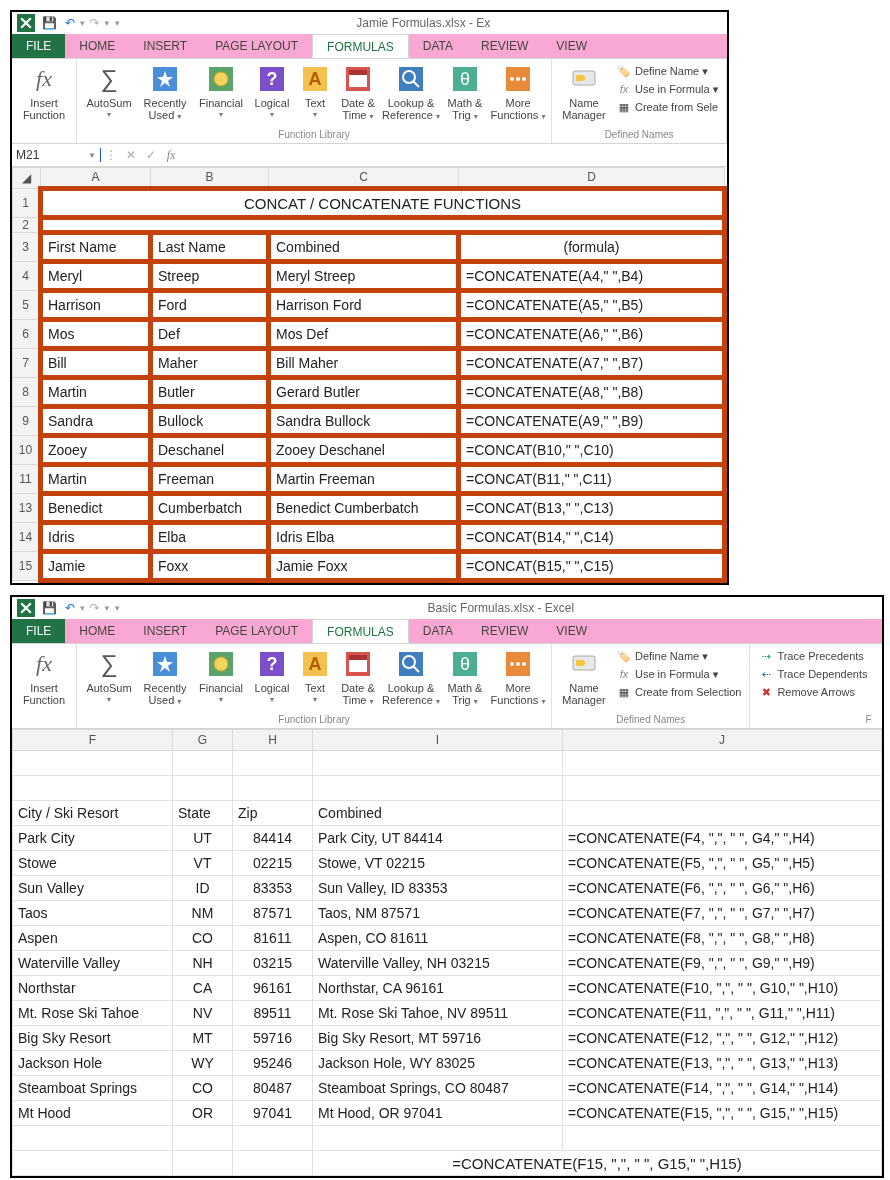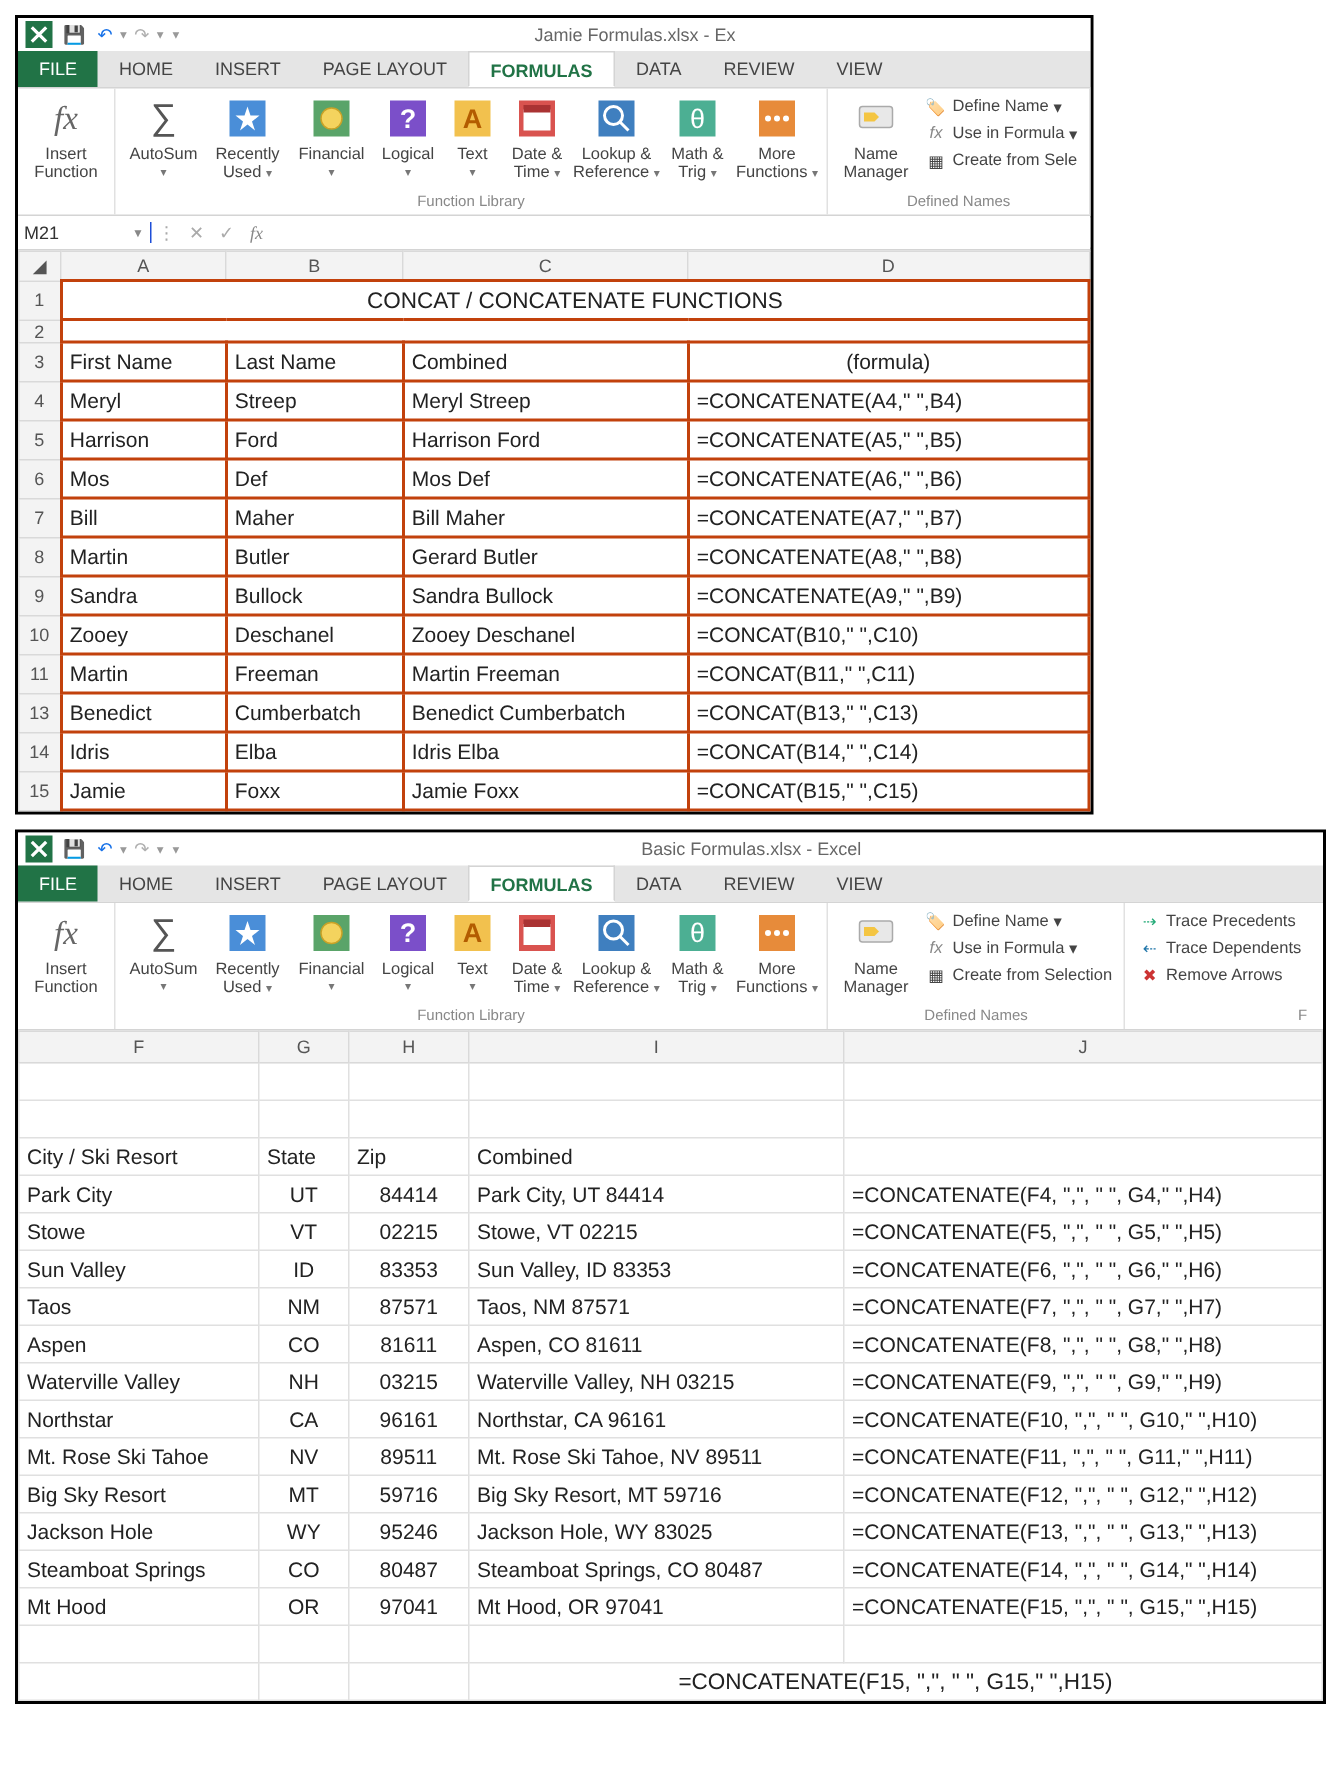--- a/index.html
+++ b/index.html
@@ -8,24 +8,24 @@
   .qat { display:flex; align-items:center; height:22px; background:#fff; color:#444; font-size:12px;}
   .qat .xl-logo { width:18px; height:18px; background:#217346; margin:0 5px; display:flex; align-items:center; justify-content:center;}
   .qat .xl-logo svg { width:12px; height:12px;}
   .qat .qbtn { width:20px; text-align:center; color:#7a7a7a;}
   .qat .qbtn.save { color:#6e3db3;}
   .qat .qbtn.undo { color:#1a73e8;}
   .qat .qbtn.redo { color:#b0b0b0;}
   .qat .caret { color:#999; font-size:9px;}
   .qat .title { flex:1; text-align:center; color:#666; font-size:12px;}
   
-  .tabs { display:flex; align-items:stretch; background:#e5e5e5; height:24px;}
+  .tabs { display:flex; align-items:stretch; background:#f9a8d4; height:24px;}
   .tabs .tab { padding:0 14px; line-height:24px; font-size:12px; color:#444; cursor:pointer;}
   .tabs .tab.file { background:#217346; color:#fff;}
-  .tabs .tab.active { border:1px solid #d4d4d4; border-bottom:1px solid #fff; background:#fff; color:#217346;font-weight:bold;}
+  .tabs .tab.active { border:1px solid #d4d4d4; border-bottom:1px solid #fff; background:#fff; color:#217346;}
   
   .ribbon { display:flex; border-top:1px solid #d4d4d4; border-bottom:1px solid #d4d4d4; background:#fff;}
   .group { border-right:1px solid #e1e1e1; padding:2px 4px 0 4px; display:flex; flex-direction:column;}
   .group-body { display:flex; align-items:flex-start; min-height:66px;}
   .big-btn { display:flex; flex-direction:column; align-items:center; justify-content:flex-start; width:56px; font-size:11px; color:#444; line-height:12px; text-align:center; cursor:pointer; padding:2px 0;}
   .big-btn .ic { width:32px; height:32px; display:flex; align-items:center; justify-content:center; margin-bottom:2px;}
   .big-btn .drop { font-size:8px; color:#777;}
   .group-label { text-align:center; font-size:10px; color:#888; padding:2px 0 3px;}
   .stack { display:flex; flex-direction:column; gap:2px; padding:2px 4px;}
   .stack .line { display:flex; align-items:center; font-size:11px; color:#444; white-space:nowrap; cursor:pointer;}
@@ -36,21 +36,21 @@
   .fbar .namebox .dd { color:#888; font-size:8px;}
   .fbar .fx-area { display:flex; align-items:center;}
   .fbar .fx-area span { width:20px; text-align:center; color:#aaa;}
   .fbar .fx-area .fx { color:#888; font-style:italic; font-family:"Cambria Math", serif;}
   .fbar input { flex:1; border:none; height:20px; padding:0 4px; font-size:12px; outline:none;}
   
   table.grid { border-collapse:collapse; width:100%; table-layout:fixed;}
   table.grid th.colh, table.grid th.rowh { background:#f3f3f3; color:#555; font-weight:normal; font-size:12px; border:1px solid #d9d9d9; text-align:center; padding:0;}
   table.grid th.colh { height:18px;}
   table.grid th.rowh { width:28px;}
-  table.grid td { border:2px solid #c2410c; padding:2px 5px; font-size:14px; color:#222; height:20px; white-space:nowrap; overflow:hidden;}
+  table.grid td { border:5px solid #c2410c; padding:2px 5px; font-size:14px; color:#222; height:20px; white-space:nowrap; overflow:hidden;}
   table.grid td.title-cell { text-align:center; font-size:15px;}
   table.grid td.center { text-align:center;}
   
   
   table.grid2 { border-collapse:collapse; width:100%; table-layout:fixed;}
   table.grid2 th.colh { background:#f3f3f3; color:#555; font-weight:normal; font-size:12px; border:1px solid #d9d9d9; text-align:center; height:18px;}
   table.grid2 td { border:1px solid #e0e0e0; padding:2px 5px; font-size:14px; color:#222; height:20px; white-space:nowrap; overflow:hidden;}
   table.grid2 td.center { text-align:center;}
 </style>
 </head>

